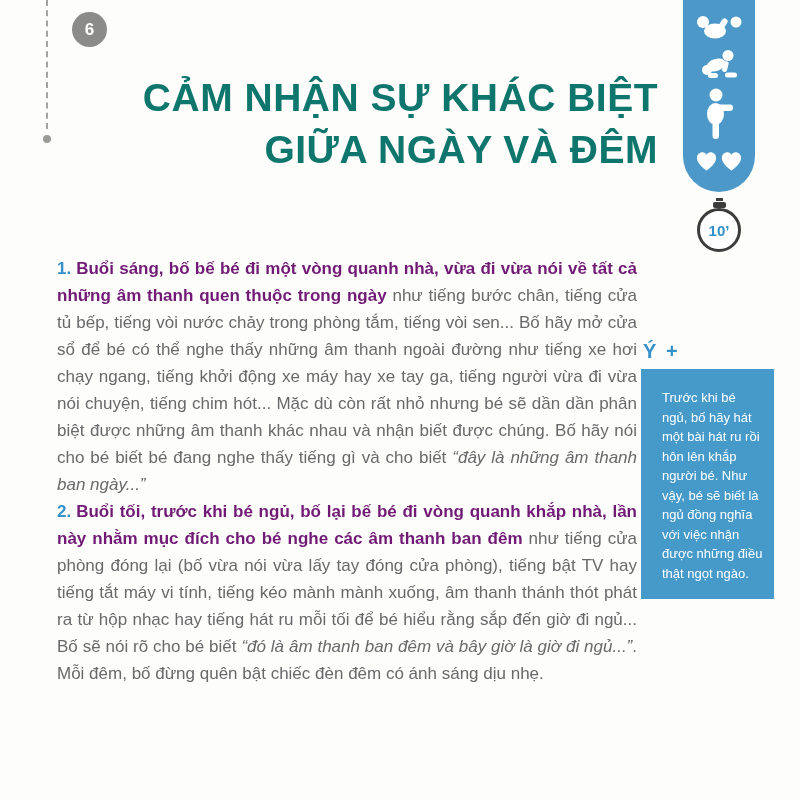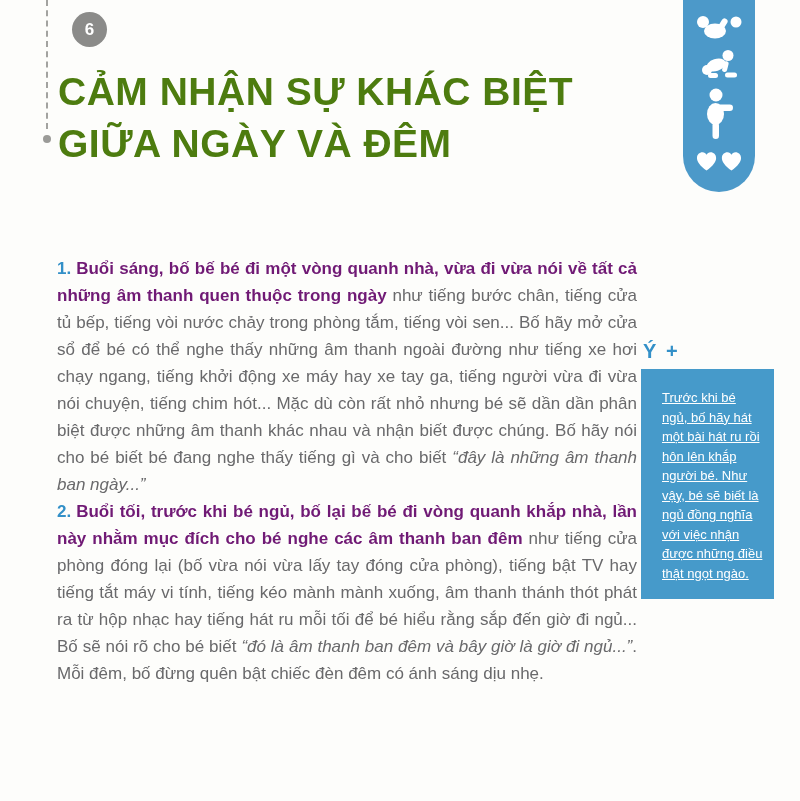--- a/index.html
+++ b/index.html
@@ -13,23 +13,23 @@
   .dash-line { position:absolute; left:46px; top:0; height:129px; width:0;
     border-left:2px dashed #a3a3a0; }
   .dash-dot { position:absolute; left:43px; top:135px; width:8px; height:8px;
     border-radius:50%; background:#9b9b98; }
   
   .badge { position:absolute; left:72px; top:12px; width:35px; height:35px;
     border-radius:50%; background:#8b8b89; color:#fff;
     display:flex; align-items:center; justify-content:center;
     font-size:17px; font-weight:bold; }
   
-  .title { position:absolute; left:58px; top:66px; width:600px;
-    color:#4d7c0f; font-size:39px; font-weight:bold; line-height:52px;
-    letter-spacing:.5px; }
+  .title { position:absolute; left:58px; top:72px; width:600px;
+    color:#0f766e; font-size:39px; font-weight:bold; line-height:52px;
+    letter-spacing:.5px;text-align:right; }
   .title span { display:block; }
   
   .intro { position:absolute; left:58px; top:180px; width:580px;
     color:#3390c8; font-size:17px; font-weight:bold; line-height:26px; }
   
   .steps { position:absolute; left:57px; top:255px; width:580px;
     color:#69696b; font-size:17px; line-height:27px; text-align:justify; }
   .step + .step { }
   .step .num { color:#3390c8; font-weight:bold; margin-right:5px; }
   .step .bold { color:#701a75; font-weight:bold; }
@@ -46,21 +46,21 @@
   .timer-knob { width:13px; height:6px; background:#3c3c3c; border-radius:2px; }
   .timer-knob2 { width:7px; height:3px; background:#3c3c3c; margin-bottom:1px; }
   .timer-face { width:44px; height:44px; border:3px solid #3c3c3c; border-radius:50%;
     background:#fff; display:flex; align-items:center; justify-content:center;
     color:#3390c8; font-size:15px; font-weight:bold; }
   
   .tip-label { position:absolute; left:643px; top:340px; color:#3390c8;
     font-size:20px; font-weight:bold; letter-spacing:2px; }
   .tip-box { position:absolute; left:641px; top:369px; width:133px; min-height:206px;
     background:#469aca; color:#fff; padding:19px 10px 16px 21px;
-    font-size:13px; line-height:19.5px;text-decoration:underline; }
+    font-size:13px; line-height:19.5px; }
   
   .footer { position:absolute; right:44px; top:753px; color:#8e8e8e;
     font-size:14px; letter-spacing:.2px; }
 </style>
 </head>
 <body>
 
 <div class="page">
 
   <div class="dash-line"></div>
@@ -101,20 +101,27 @@
       <ellipse cx="13.5" cy="26" rx="8.5" ry="11"></ellipse>
       <rect x="15" y="16.5" width="16" height="6.5" rx="3.25"></rect>
       <rect x="10.5" y="34" width="6.5" height="17" rx="3.25"></rect>
     </svg>
     <svg width="48" height="23" viewBox="0 0 50 24" fill="#fff">
       <path d="M12 22.5C5.5 17.6 2 13.6 2 9.3 2 6 4.6 3.5 7.8 3.5c1.9 0 3.4 1 4.2 2.5.8-1.5 2.3-2.5 4.2-2.5 3.2 0 5.8 2.5 5.8 5.8 0 4.3-3.5 8.3-10 13.2z"></path>
       <path d="M38 22.5c-6.5-4.9-10-8.9-10-13.2 0-3.3 2.6-5.8 5.8-5.8 1.9 0 3.4 1 4.2 2.5.8-1.5 2.3-2.5 4.2-2.5 3.2 0 5.8 2.5 5.8 5.8 0 4.3-3.5 8.3-10 13.2z"></path>
     </svg>
   </div>
 
+  <div class="timer">
+    <div class="timer-knob2"></div>
+    <div class="timer-knob"></div>
+    <div class="timer-face">
+      <span>10’</span>
+    </div>
+  </div>
 
   <div class="tip-label">Ý +</div>
 
   <div class="tip-box">
     <span>Trước khi bé ngủ, bố hãy hát một bài hát ru rồi hôn lên khắp người bé. Như vậy, bé sẽ biết là ngủ đồng nghĩa với việc nhận được những điều thật ngọt ngào.</span>
   </div>
 
 
 </div>
 

